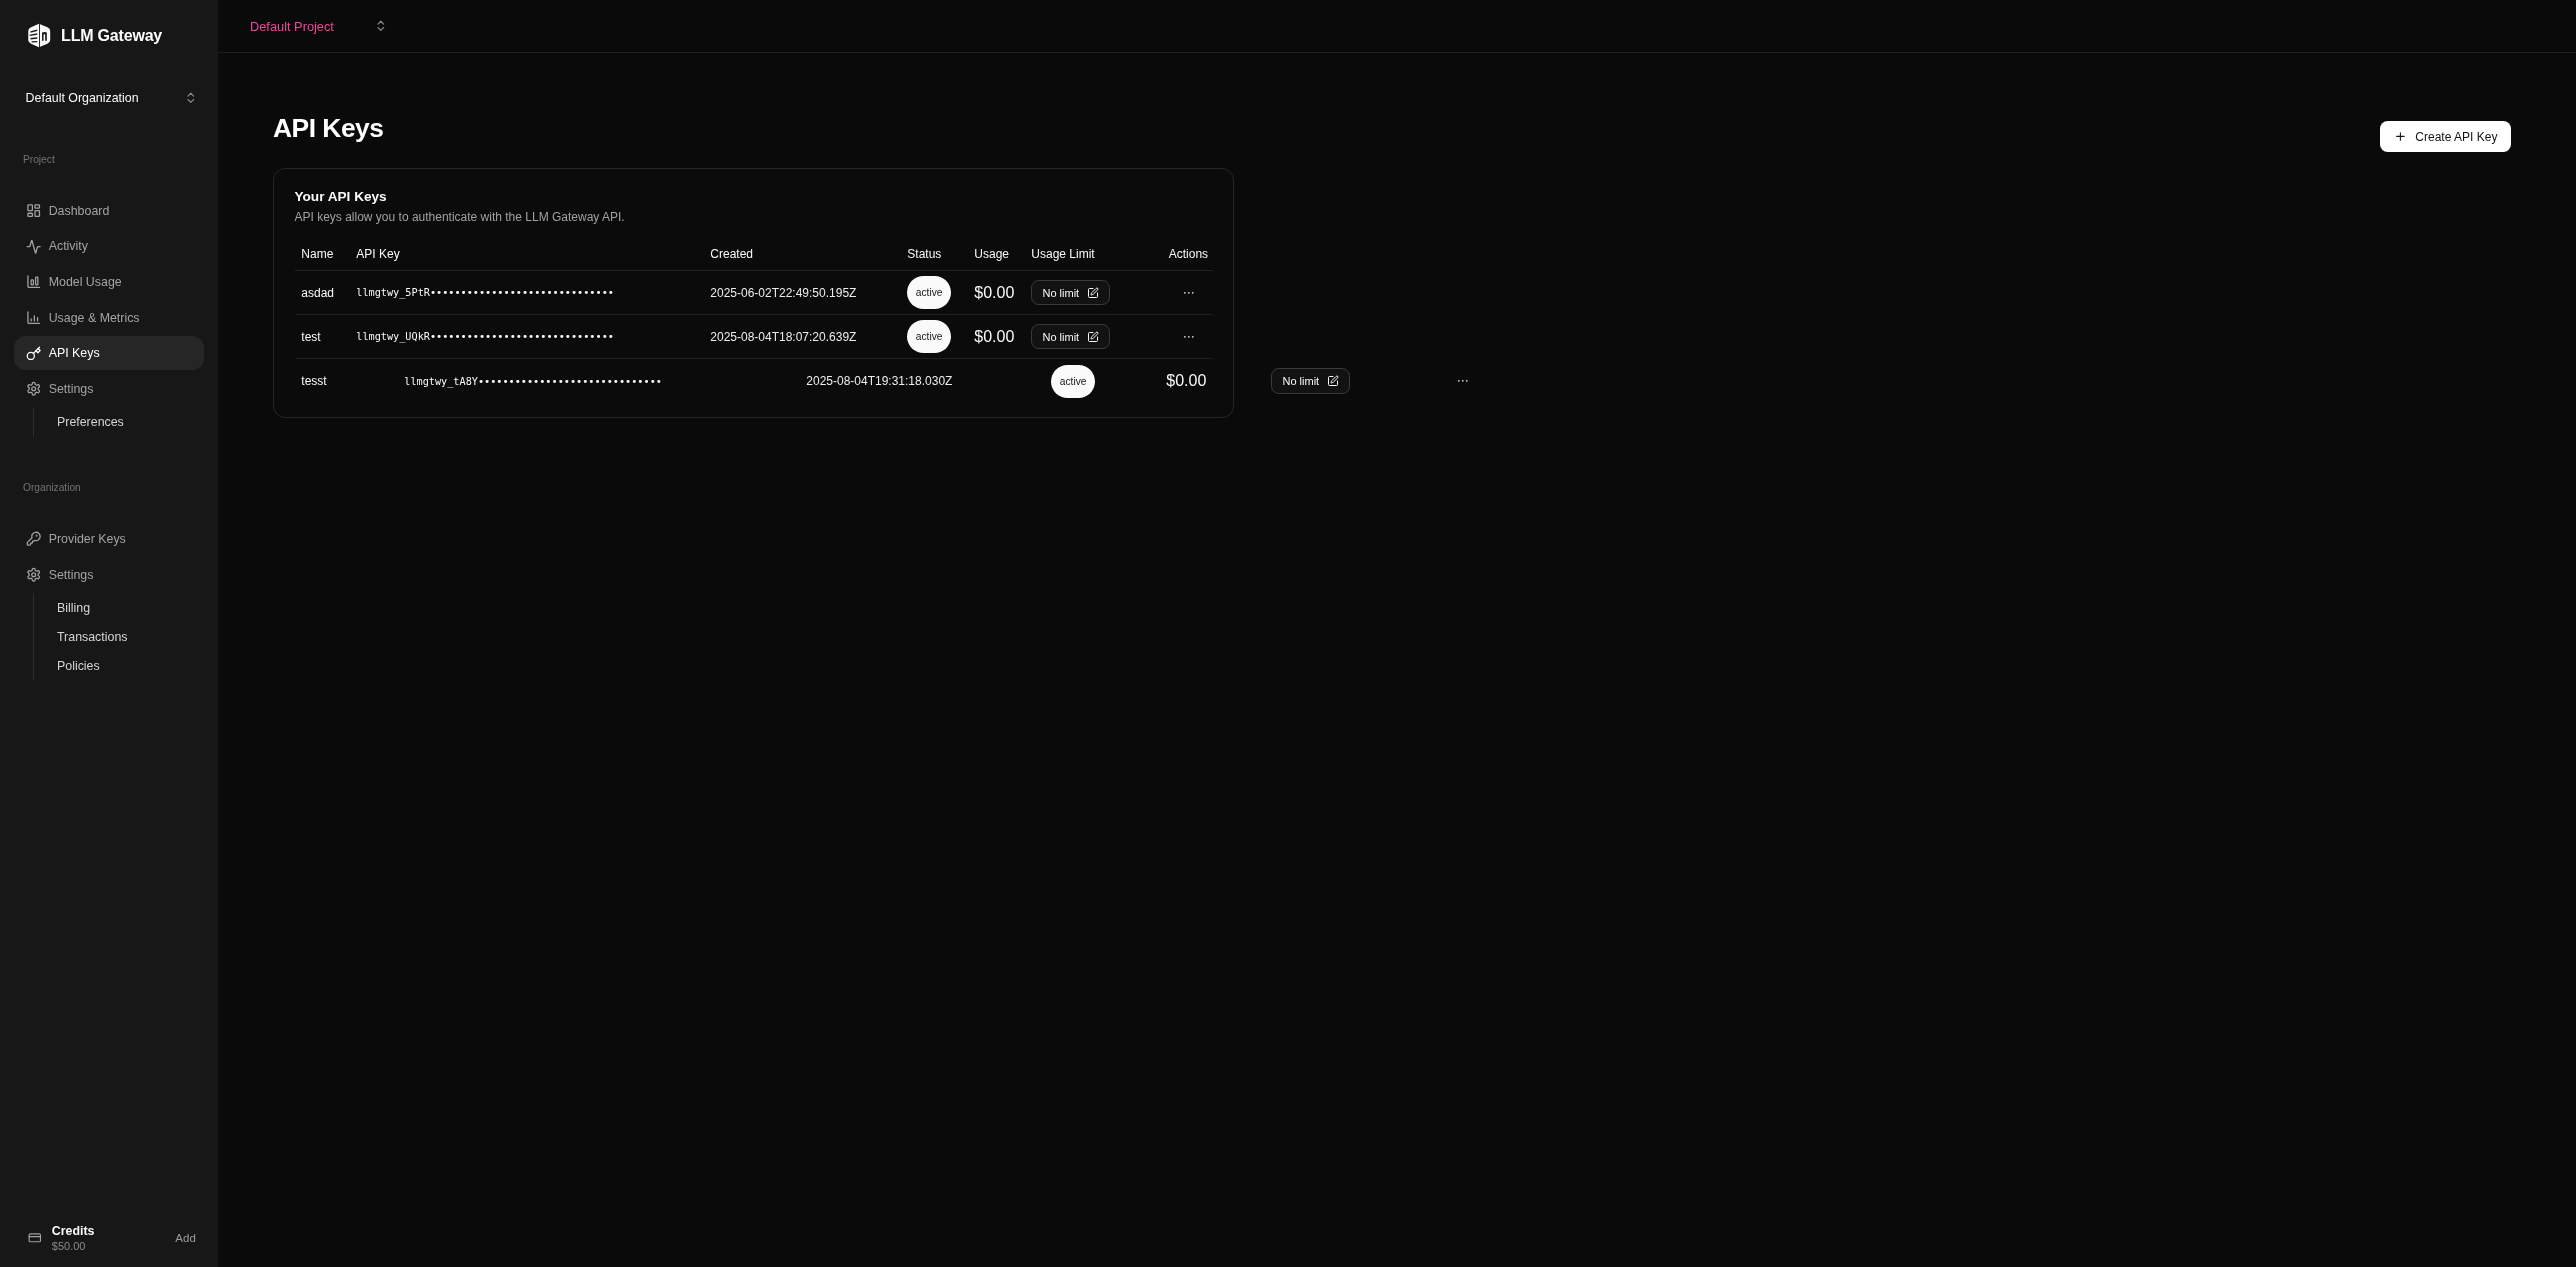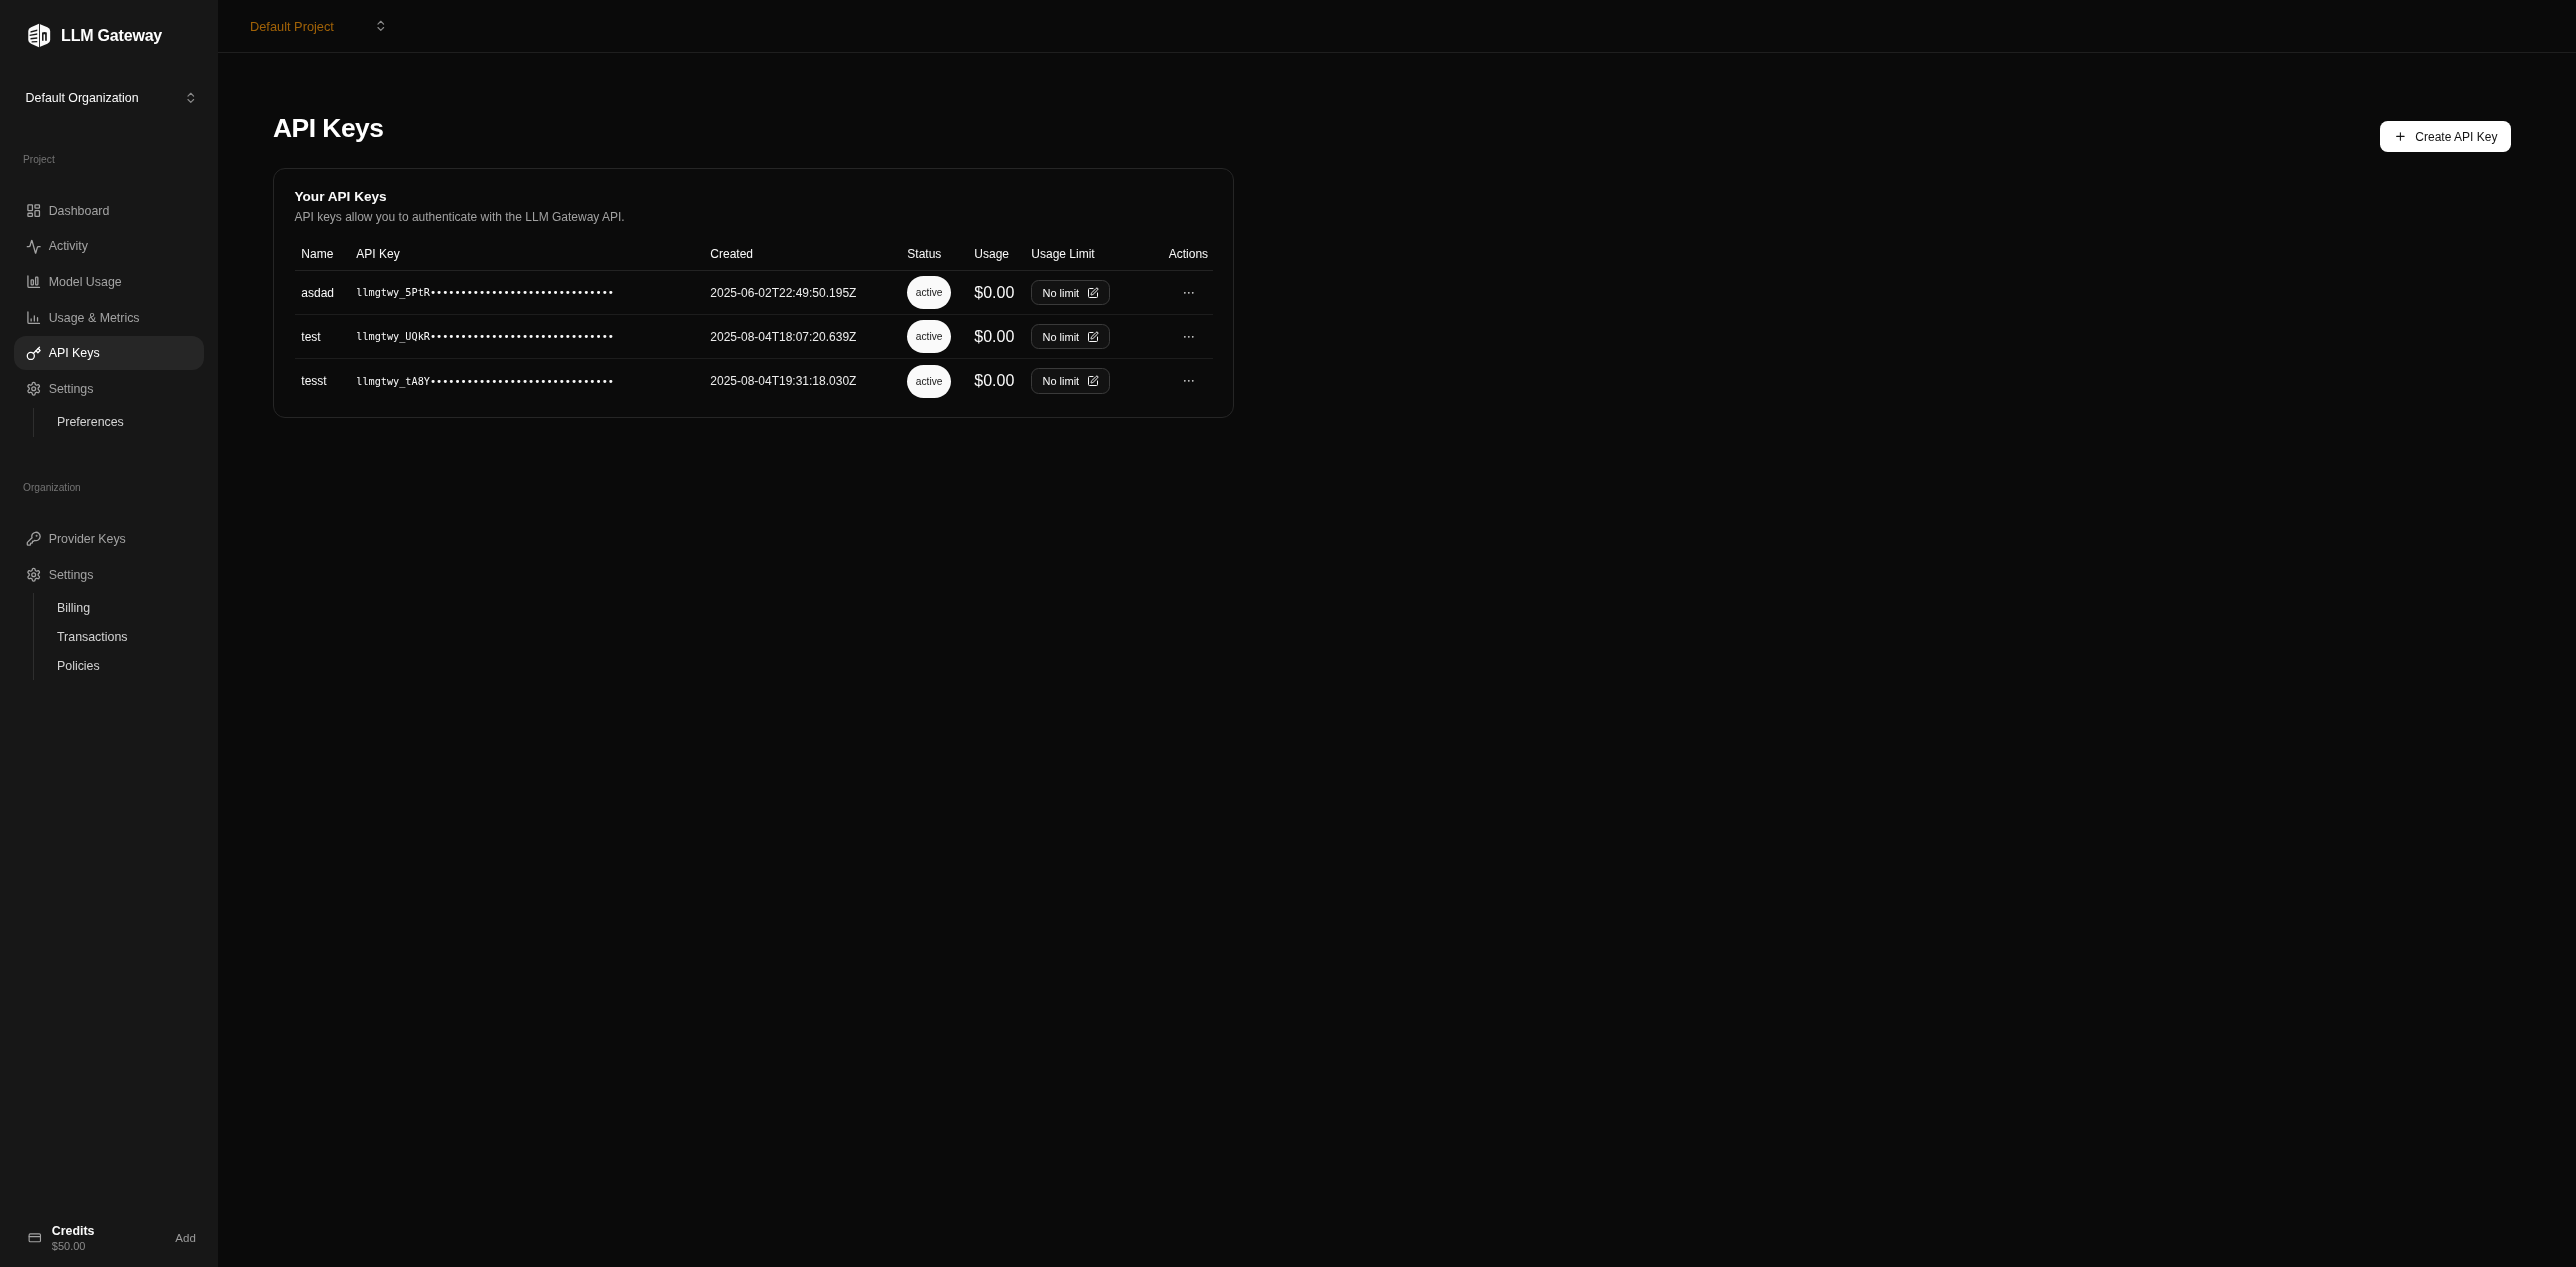--- a/index.html
+++ b/index.html
@@ -63,21 +63,21 @@
   }
 
   
   .topbar {
     position:fixed; left:218px; right:0; top:0; height:53px;
     background:#0a0a0a; border-bottom:0.9px solid #1f1f1f;
     display:flex; align-items:center; padding-left:32px;
   }
   .project-select {
     display:flex; align-items:center; justify-content:space-between; width:138px;
-    background:none; border:none; color:#a16207; cursor:pointer; font-family:inherit; padding:0;
+    background:none; border:none; color:#ec4899; cursor:pointer; font-family:inherit; padding:0;
   }
   .project-select .lbl { font-size:12.8px; font-weight:500; }
 
   
   .main {
     position:fixed; left:218px; right:0; top:53px; bottom:0;
     background:#0a0a0a; padding:62px 53px 0 55px;
   }
   .page-head { position:relative; }
   .page-title { font-size:26.4px; font-weight:800; letter-spacing:-0.5px; color:#fff; line-height:1; }
@@ -100,21 +100,21 @@
   .table { margin-top:12.8px; }
   .trow {
     display:grid;
     grid-template-columns:55px 354px 197px 67px 57px 133px 1fr;
     align-items:center;
   }
   .trow > div { padding-left:6.8px; }
   .thead { height:34px; border-bottom:0.9px solid #232323; }
   .thead > div { font-size:12px; font-weight:500; color:#fafafa; }
   .tbody-row { height:44px; border-bottom:0.9px solid #1d1d1d; }
-  .tbody-row:last-child { border-bottom:none; }
+  .tbody-row:last-child { border-bottom:none;gap:48px; }
   .cell-name { font-size:12px; color:#fafafa; }
   .cell-key { font-family:"DejaVu Sans Mono", monospace; font-size:10.2px; color:#fafafa; letter-spacing:0; white-space:nowrap; }
   .cell-created { font-size:12px; color:#ededed; }
   .badge {
     display:inline-flex; align-items:center; height:33px; padding:0 8.5px;
     background:#fafafa; color:#171717; border-radius:852px; font-size:10.2px; font-weight:500;
   }
   .cell-usage { font-size:16px; color:#fafafa; }
   .limit-btn {
     display:inline-flex; align-items:center; gap:7.7px; height:25.6px; padding:0 10.2px;

